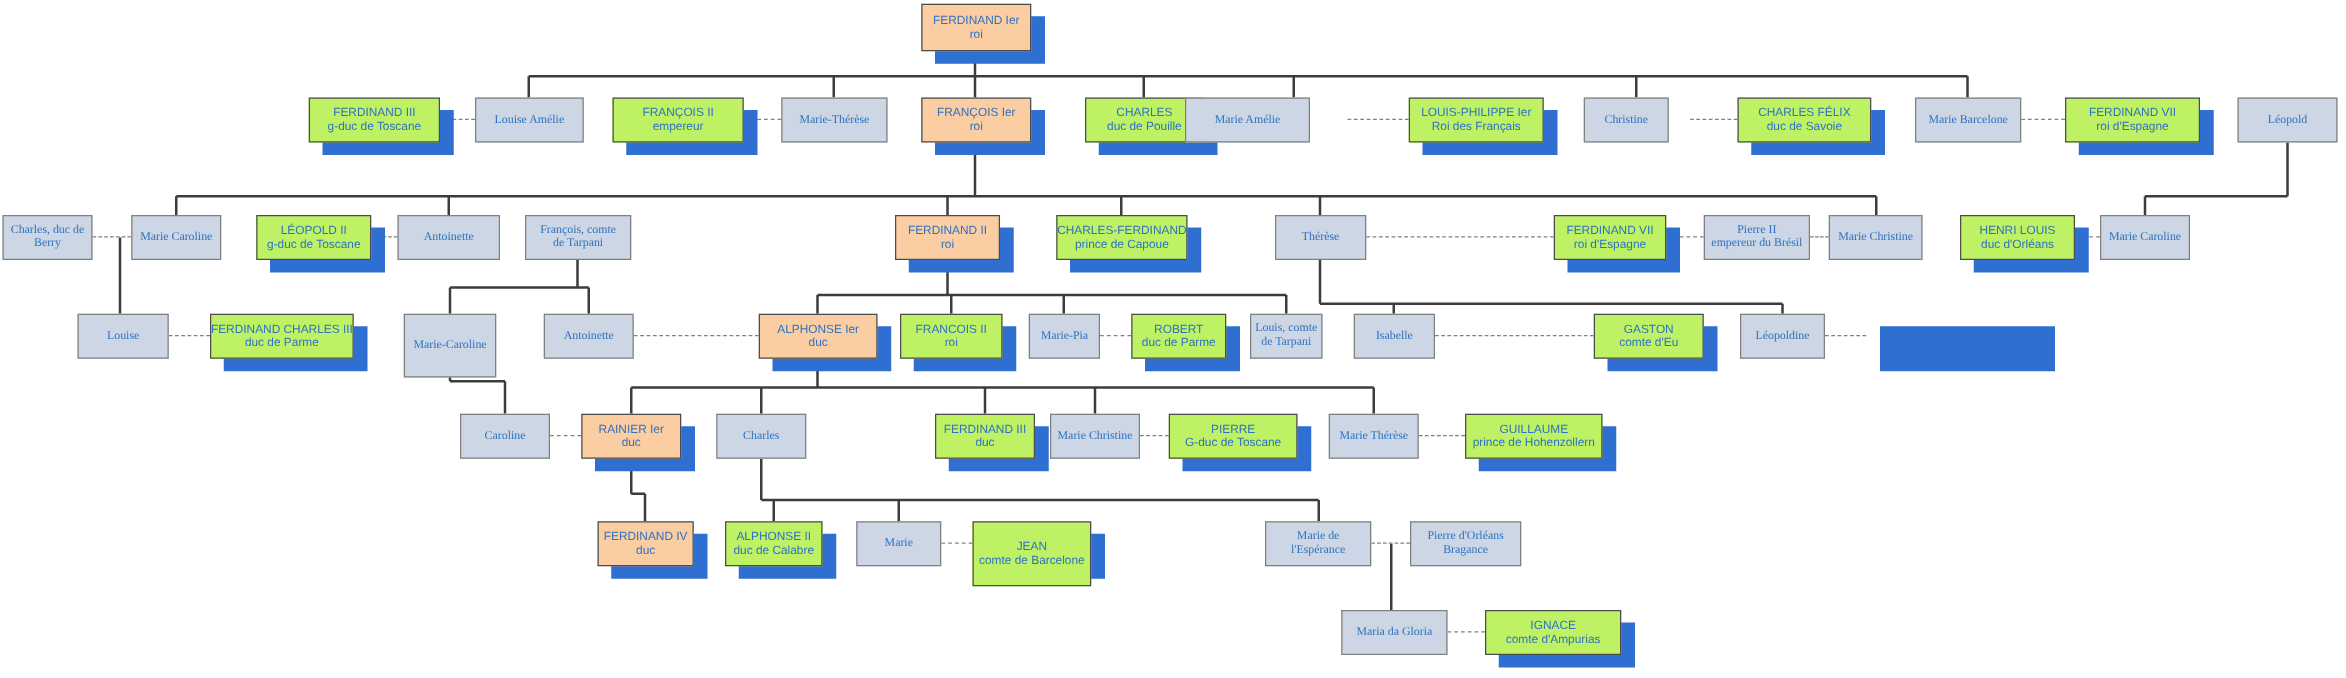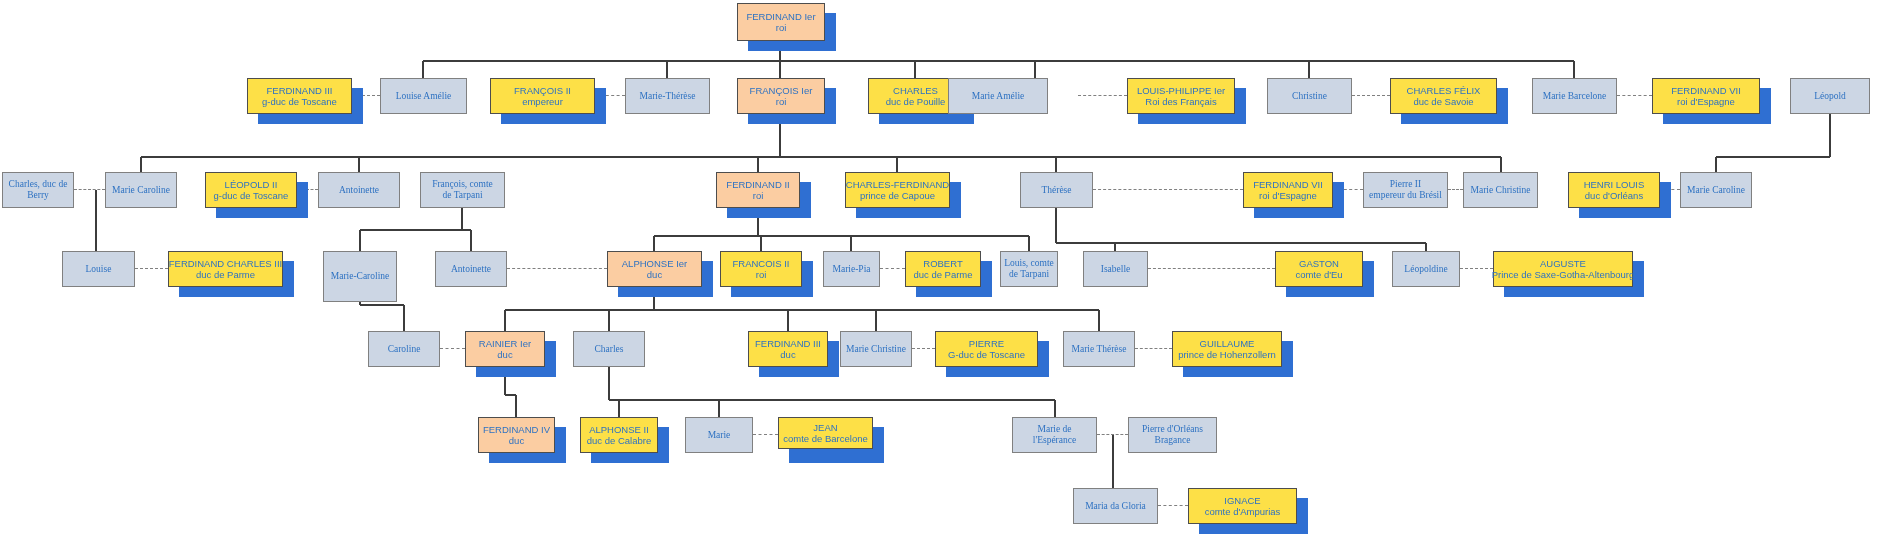--- a/index.html
+++ b/index.html
@@ -15,21 +15,21 @@
     box-sizing:border-box;
     display:flex;flex-direction:column;
     align-items:center;justify-content:center;
     text-align:center;
     font-size:9.5px;line-height:11px;
     z-index:3;
     white-space:nowrap;
     cursor:default;
   }
   .node.plain{background:#ccd6e4;border:1px solid #808080;font-family:Liberation Serif, serif;}
-  .node.title{background:#fde047;border:1px solid #4d4d4d;}
+  .node.title{background:#bef264;border:1px solid #4d4d4d;}
   .node.royal{background:#fbcda2;border:1px solid #4d4d4d;}
   .shadow{position:absolute;z-index:1;}
   .seg{position:absolute;z-index:0;}
   .dash{position:absolute;z-index:0;height:0;}
 </style>
 </head>
 <body>
 
 <div id="canvas">
     <div class="seg" style="background: rgb(60, 60, 60); left: 779px; top: 41px; width: 2px; height: 20px;"></div>
@@ -140,21 +140,21 @@
       <span>duc de Pouille</span>
     </div>
     <div class="node plain" style="left: 948px; top: 78px; width: 100px; height: 36px; color: rgb(46, 114, 194);">
       <span>Marie Amélie</span>
     </div>
     <div class="shadow" style="left: 1138px; top: 88px; width: 108px; height: 36px; background: rgb(47, 111, 210);"></div>
     <div class="node title" style="left: 1127px; top: 78px; width: 108px; height: 36px; color: rgb(46, 114, 194);">
       <span>LOUIS-PHILIPPE Ier</span>
       <span>Roi des Français</span>
     </div>
-    <div class="node plain" style="left: 1267px; top: 78px; width: 85px; height: 36px; color: rgb(46, 114, 194);">
+    <div class="node plain" style="left: 1267px; top: 78px; width: 68px; height: 36px; color: rgb(46, 114, 194);">
       <span>Christine</span>
     </div>
     <div class="shadow" style="left: 1401px; top: 88px; width: 107px; height: 36px; background: rgb(47, 111, 210);"></div>
     <div class="node title" style="left: 1390px; top: 78px; width: 107px; height: 36px; color: rgb(46, 114, 194);">
       <span>CHARLES FÉLIX</span>
       <span>duc de Savoie</span>
     </div>
     <div class="node plain" style="left: 1532px; top: 78px; width: 85px; height: 36px; color: rgb(46, 114, 194);">
       <span>Marie Barcelone</span>
     </div>
@@ -259,24 +259,20 @@
     </div>
     <div class="shadow" style="left: 1286px; top: 261px; width: 88px; height: 36px; background: rgb(47, 111, 210);"></div>
     <div class="node title" style="left: 1275px; top: 251px; width: 88px; height: 36px; color: rgb(46, 114, 194);">
       <span>GASTON</span>
       <span>comte d'Eu</span>
     </div>
     <div class="node plain" style="left: 1392px; top: 251px; width: 68px; height: 36px; color: rgb(46, 114, 194);">
       <span>Léopoldine</span>
     </div>
     <div class="shadow" style="left: 1504px; top: 261px; width: 140px; height: 36px; background: rgb(47, 111, 210);"></div>
-    <div class="node title" style="left: 1493px; top: 251px; width: 140px; height: 36px; color: rgb(46, 114, 194);">
-      <span>AUGUSTE</span>
-      <span>Prince de Saxe-Gotha-Altenbourg</span>
-    </div>
     <div class="node plain" style="left: 368px; top: 331px; width: 72px; height: 36px; color: rgb(46, 114, 194);">
       <span>Caroline</span>
     </div>
     <div class="shadow" style="left: 476px; top: 341px; width: 80px; height: 36px; background: rgb(47, 111, 210);"></div>
     <div class="node royal" style="left: 465px; top: 331px; width: 80px; height: 36px; color: rgb(46, 114, 194);">
       <span>RAINIER Ier</span>
       <span>duc</span>
     </div>
     <div class="node plain" style="left: 573px; top: 331px; width: 72px; height: 36px; color: rgb(46, 114, 194);">
       <span>Charles</span>
@@ -309,21 +305,21 @@
     </div>
     <div class="shadow" style="left: 591px; top: 427px; width: 78px; height: 36px; background: rgb(47, 111, 210);"></div>
     <div class="node title" style="left: 580px; top: 417px; width: 78px; height: 36px; color: rgb(46, 114, 194);">
       <span>ALPHONSE II</span>
       <span>duc de Calabre</span>
     </div>
     <div class="node plain" style="left: 685px; top: 417px; width: 68px; height: 36px; color: rgb(46, 114, 194);">
       <span>Marie</span>
     </div>
     <div class="shadow" style="left: 789px; top: 427px; width: 95px; height: 36px; background: rgb(47, 111, 210);"></div>
-    <div class="node title" style="left: 778px; top: 417px; width: 95px; height: 32px; color: rgb(46, 114, 194);">
+    <div class="node title" style="left: 778px; top: 417px; width: 95px; height: 52px; color: rgb(46, 114, 194);">
       <span>JEAN</span>
       <span>comte de Barcelone</span>
     </div>
     <div class="node plain" style="left: 1012px; top: 417px; width: 85px; height: 36px; color: rgb(46, 114, 194);">
       <span>Marie de</span>
       <span>l'Espérance</span>
     </div>
     <div class="node plain" style="left: 1128px; top: 417px; width: 89px; height: 36px; color: rgb(46, 114, 194);">
       <span>Pierre d'Orléans</span>
       <span>Bragance</span>

